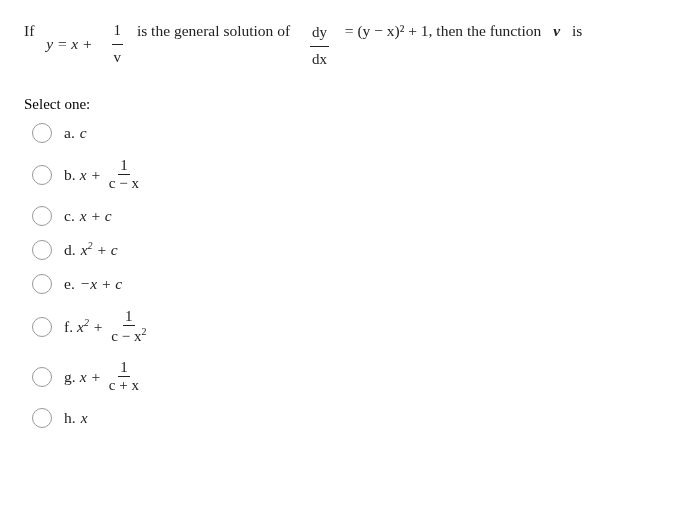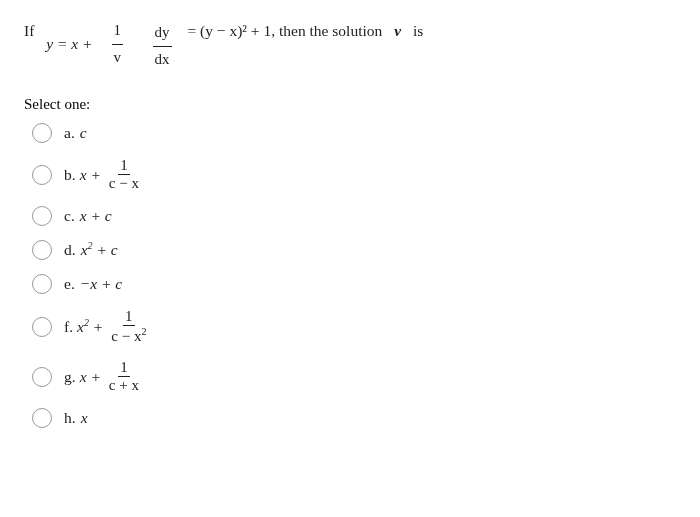--- a/index.html
+++ b/index.html
@@ -106,28 +106,29 @@
     &nbsp;
     
     <span style="display:inline-flex;align-items:center;gap:17px;">
       <span class="math-inline">y = x +</span>
       <span class="math-frac">
         <span class="numer">1</span>
         <span class="denom">v</span>
       </span>
     </span>
     &nbsp;
+    <span>is the general solution of</span>
     &nbsp;&nbsp;
     
     <span class="math-frac" style="margin:2px 4px;">
       <span class="numer">dy</span>
       <span class="denom">dx</span>
     </span>
     &nbsp;
-    <span>= (y − x)² + 1, then the solution</span>
+    <span>= (y − x)² + 1, then the function</span>
     &nbsp;
     <span class="bold-letter">v</span>
     &nbsp;
     <span>is</span>
   </div>
 </div>
 
 <div class="select-one-label">Select one:</div>
 
 <ul class="options-list">

